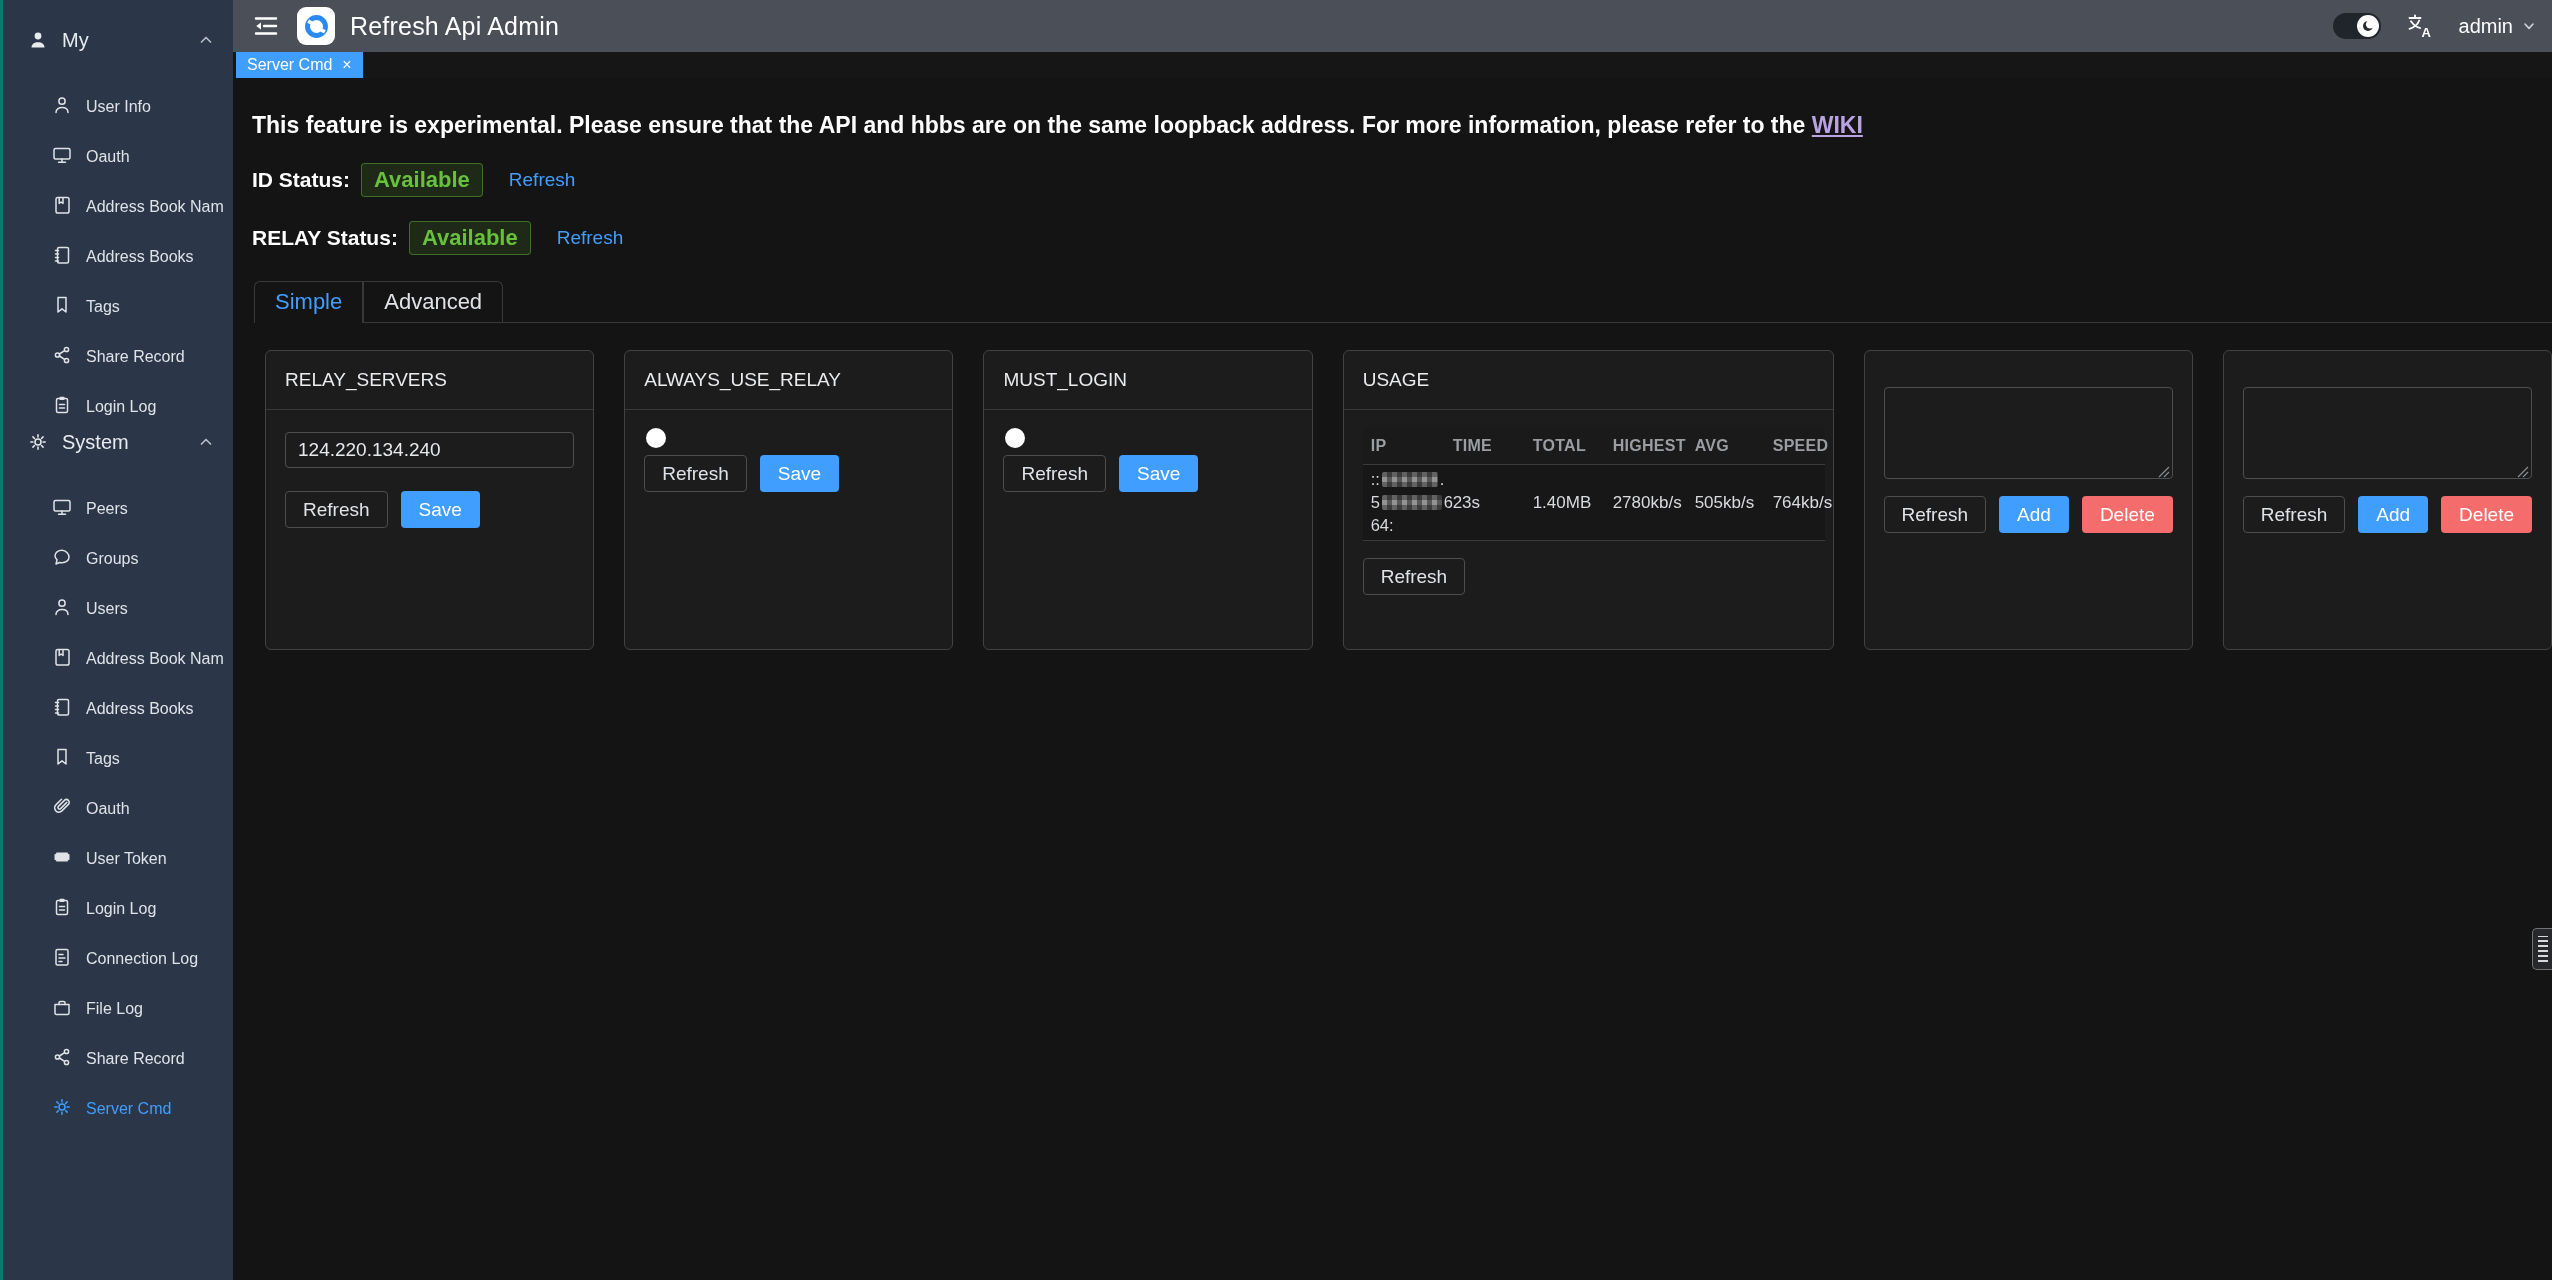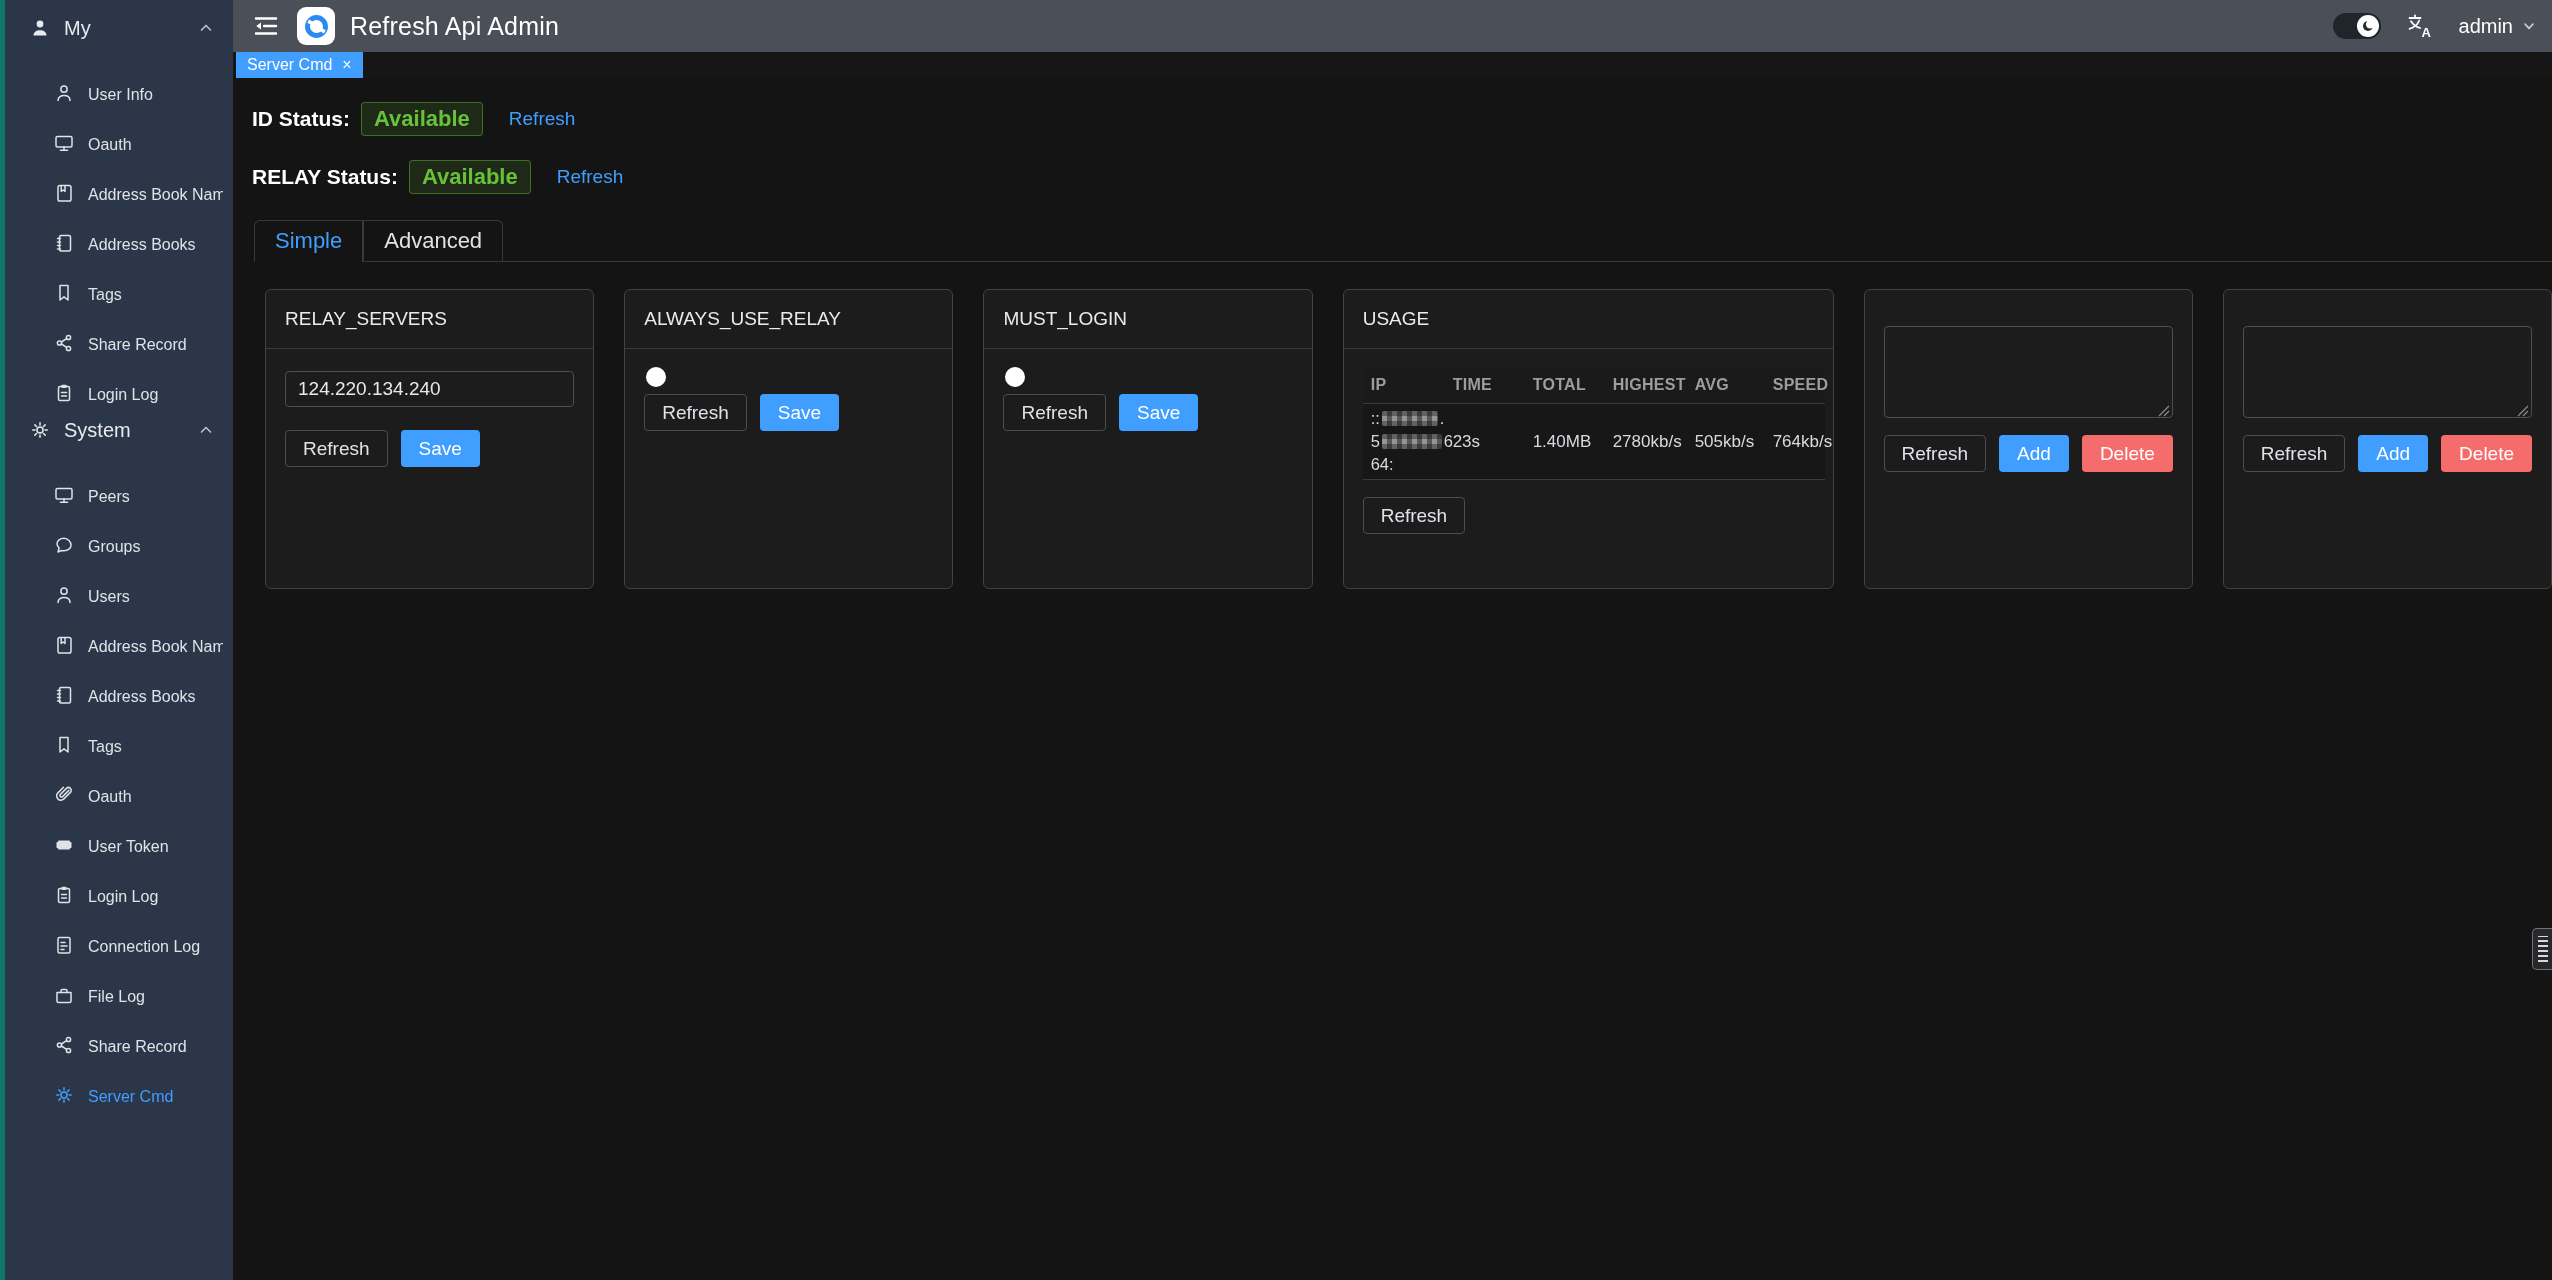--- a/index.html
+++ b/index.html
@@ -8,21 +8,21 @@
     --card-bg:#1c1c1d; --card-border:#414243; --divider:#39393a;
     --muted:#9a9da1; --text:#dfe3e8; --link-visited:#b9a3e3;
   }
   *{box-sizing:border-box;margin:0;padding:0;}
   html,body{background:#000;}
   .screen{position:relative;width:2552px;height:1280px;overflow:hidden;
     font-family:"Liberation Sans","DejaVu Sans",sans-serif;background:var(--content-bg);}
 
   
   .sidebar{position:absolute;left:0;top:0;bottom:0;width:233px;background:var(--sidebar-bg);
-    border-left:5px solid #0f766e;padding-top:2px;overflow:hidden;}
+    border-left:3px solid #0f766e;padding-top:14px;overflow:hidden;}
   .side-head{display:flex;align-items:center;height:52px;padding:0 18px 0 24px;gap:13px;
     color:#e7eaef;font-size:20px;cursor:pointer;}
   .side-item{display:flex;align-items:flex-end;height:50px;padding:0 10px 0 48px;gap:13px;
     color:var(--text);font-size:16px;cursor:pointer;white-space:nowrap;}
   .side-item.active{color:var(--accent);}
   .s-ic{display:inline-flex;width:22px;height:22px;flex:0 0 22px;}
   .s-ic svg{width:22px;height:22px;}
   .s-lb{overflow:hidden;text-overflow:clip;}
   .s-chev{margin-left:auto;display:inline-flex;width:18px;height:18px;color:#b7bdc7;}
   .s-chev svg{width:18px;height:18px;}
@@ -381,20 +381,21 @@
   </header>
 
   <div class="tabstrip">
     <div class="page-tab">
       <span>Server Cmd</span>
       <span class="x">×</span>
     </div>
   </div>
 
   <main class="content">
+    <p class="notice"><span>This feature is experimental. Please ensure that the API and hbbs are on the same loopback address. For more information, please refer to the </span><a>WIKI</a></p>
 
     <div class="status-row">
       <span class="lab">ID Status:</span>
       <span class="badge">Available</span>
       <a class="lnk">Refresh</a>
     </div>
     <div class="status-row">
       <span class="lab">RELAY Status:</span>
       <span class="badge">Available</span>
       <a class="lnk">Refresh</a>

